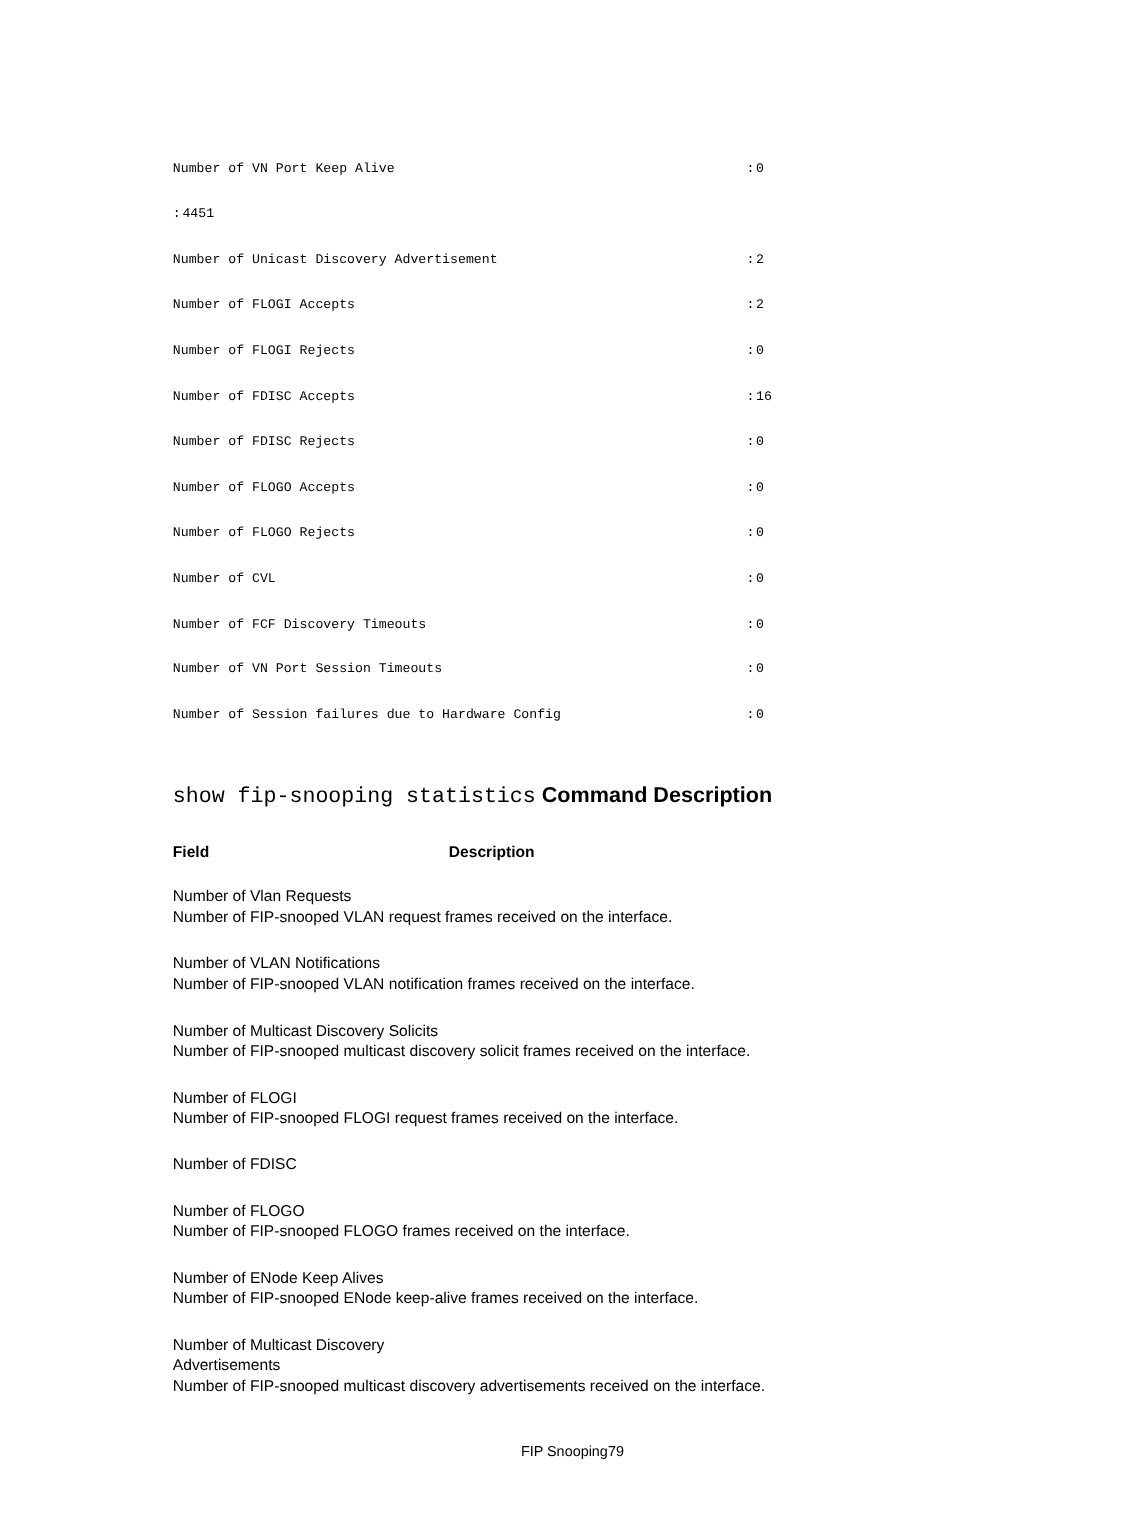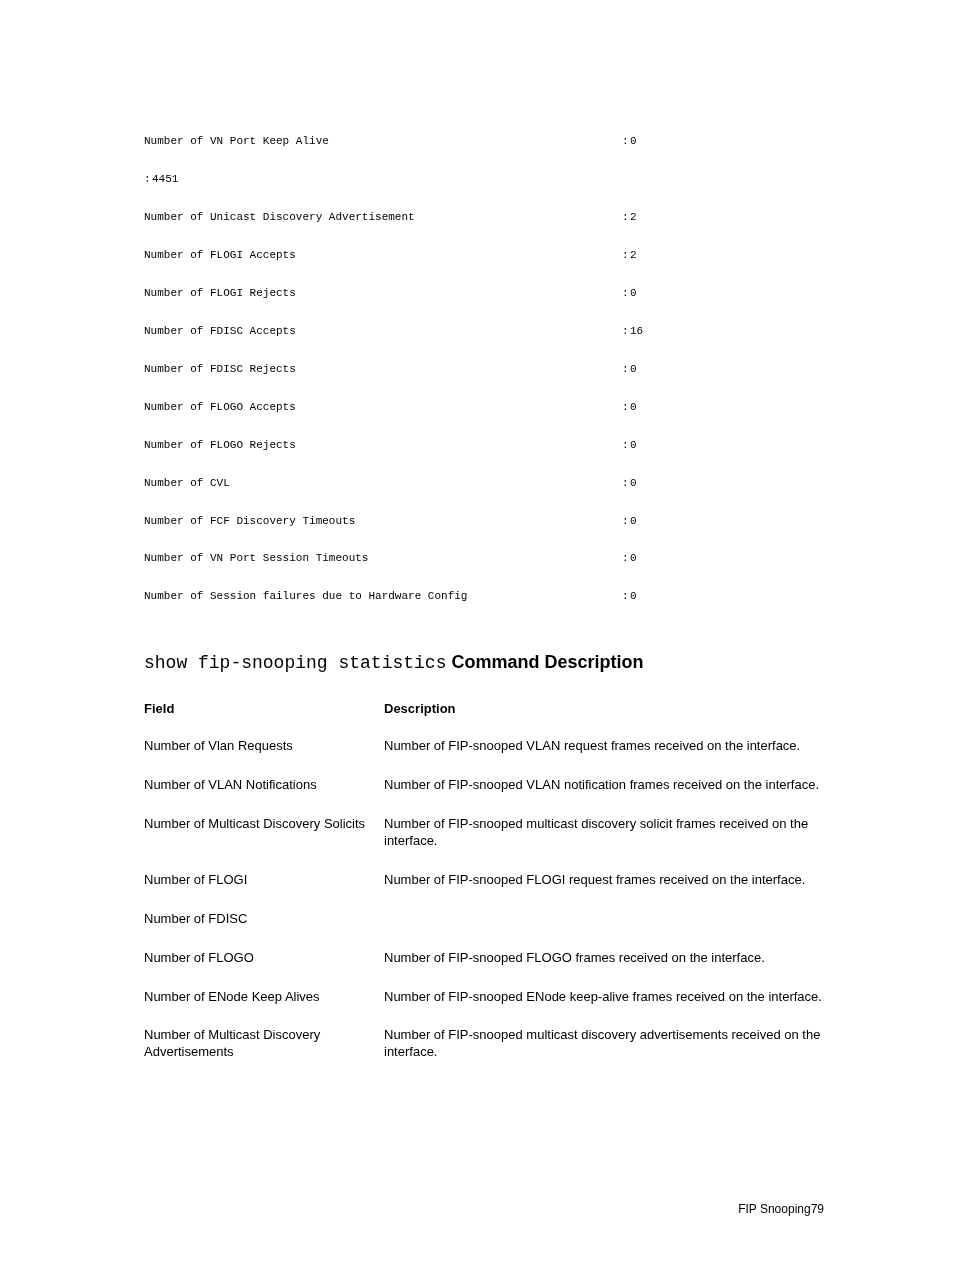--- a/index.html
+++ b/index.html
@@ -39,34 +39,35 @@
     font-weight: bold;
   }
   .table {
     width: 100%;
   }
   .table-header {
     display: flex;
     font-weight: bold;
     margin-bottom: 22px;
   }
-  .col-field { width: 230px; padding-right: 10px; }
+  .col-field { width: 230px; }
   .col-desc { flex: 1; }
   .table-row {
     display: flex;
     margin-bottom: 22px;
     line-height: 1.3;
+    flex-direction: column;
   }
   .footer {
     position: absolute;
     bottom: 52px;
     left: 130px;
     right: 130px;
     display: flex;
-    justify-content: flex-end;
+    justify-content: center;
     font-size: 12px;
   }
 </style>
 </head>
 <body>
 
 <div class="page">
 
   <div class="mono-block">
     <div class="mono-row"><span class="mono-label">Number of VN Port Keep Alive</span><span class="mono-sep">:</span><span class="mono-val">0</span></div>

